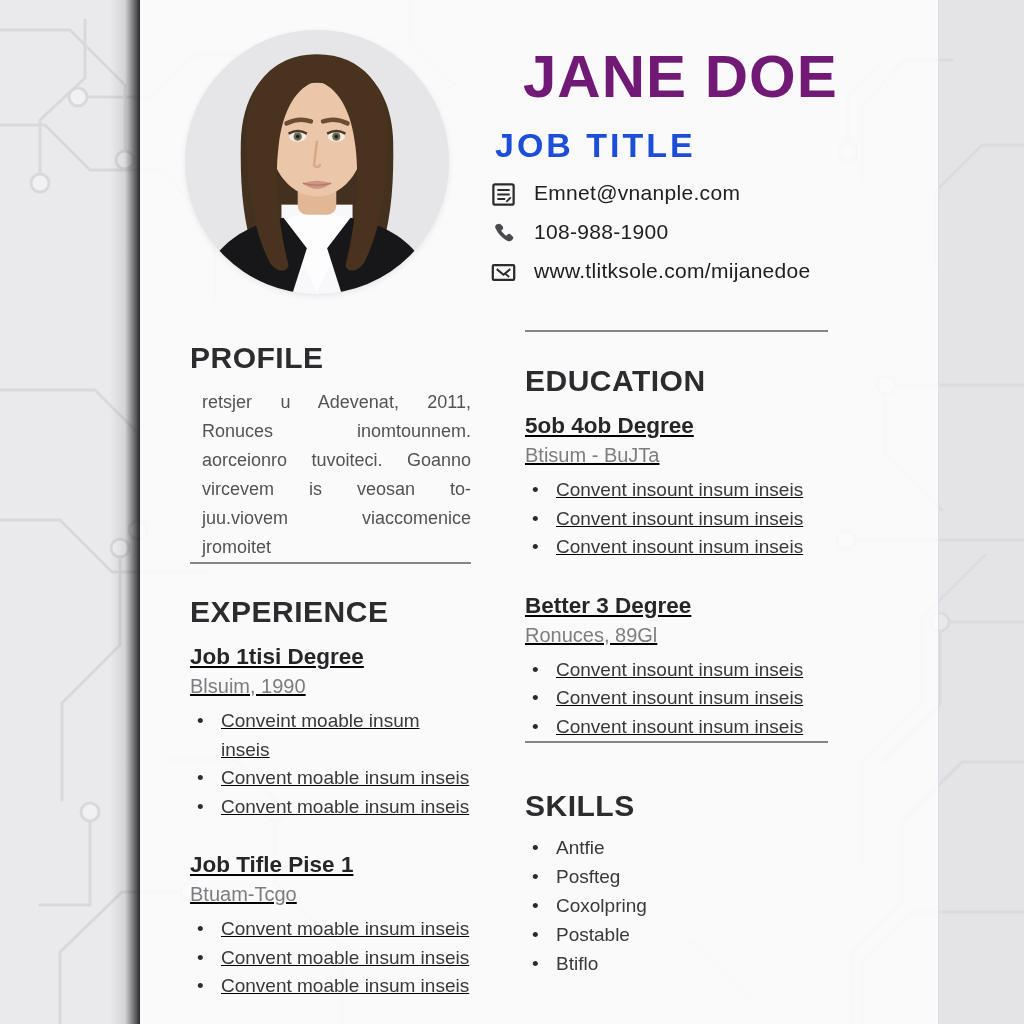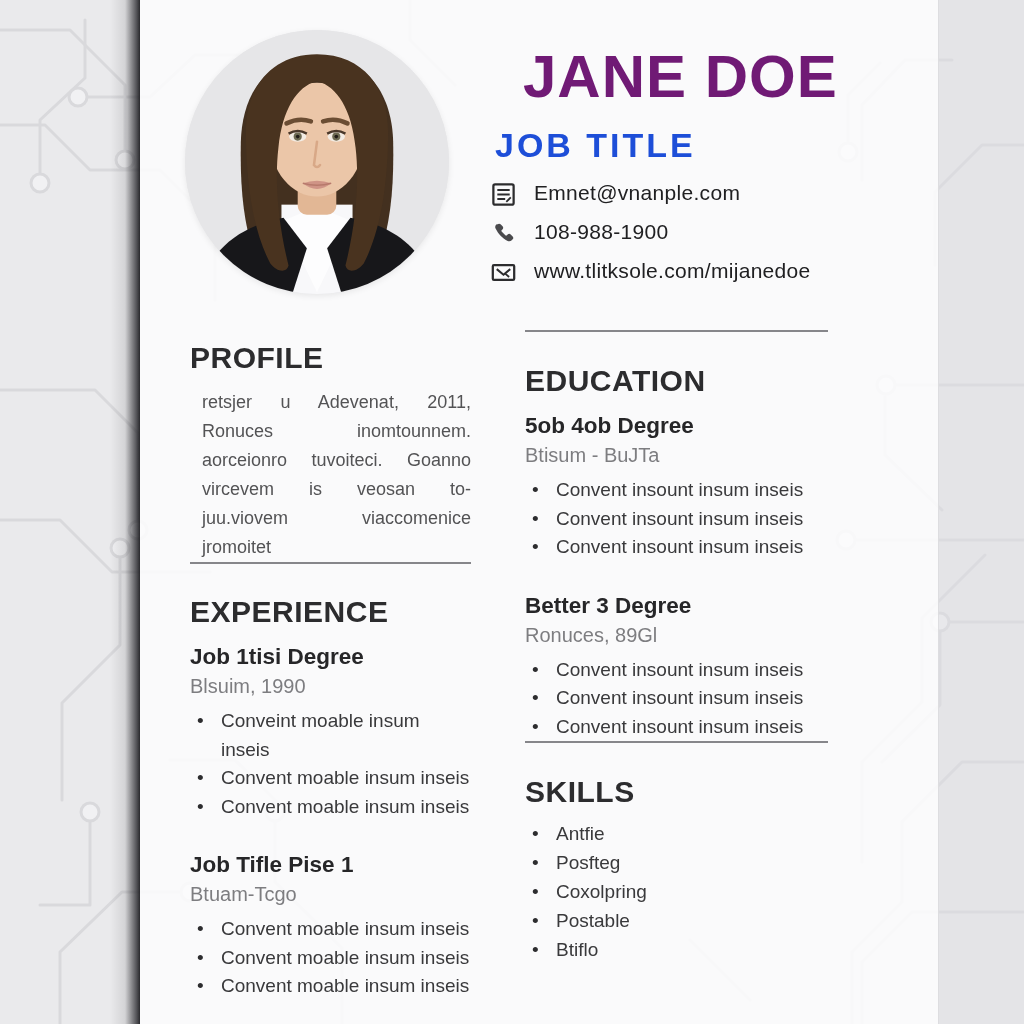--- a/index.html
+++ b/index.html
@@ -46,23 +46,23 @@
 
   .section-h { font-size:30px; font-weight:bold; color:#2c2c2e; letter-spacing:0.5px; margin:0; }
   .profile-text { margin:13px 0 0 12px; font-size:18px; line-height:29px; color:#535355;
     text-align:justify; }
   hr.rule { margin:0; border:none; border-top:2px solid #86868a; width:100%; }
   .rule-left { margin-top:26px; }
   .h-exp { margin-top:31px; }
   .rule-right-top { margin-top:14px; }
   .h-edu { margin-top:32px; }
   .rule-right-mid { margin-top:27px; }
-  .h-skills { margin-top:32px; }
-
-  .entry { margin-top:15px; }
+  .h-skills { margin-top:46px; }
+
+  .entry { margin-top:15px;text-decoration:underline; }
   .entry + .entry { margin-top:31px; }
   .entry-title { font-size:22.5px; font-weight:bold; color:#262628; }
   .entry-sub { margin-top:5px; font-size:20px; color:#7d7d80; }
   ul.bullets { margin:9px 0 0 0; padding:0; list-style:none; }
   ul.bullets li { position:relative; padding-left:31px; font-size:19px; color:#39393b;
     line-height:28.5px; }
   ul.bullets li::before { content:"\2022"; position:absolute; left:7px; top:0; color:#2c2c2e; }
   ul.skill-list { margin:10px 0 0 0; padding:0; list-style:none; }
   ul.skill-list li { position:relative; padding-left:31px; font-size:19px; color:#39393b;
     line-height:29px; }

